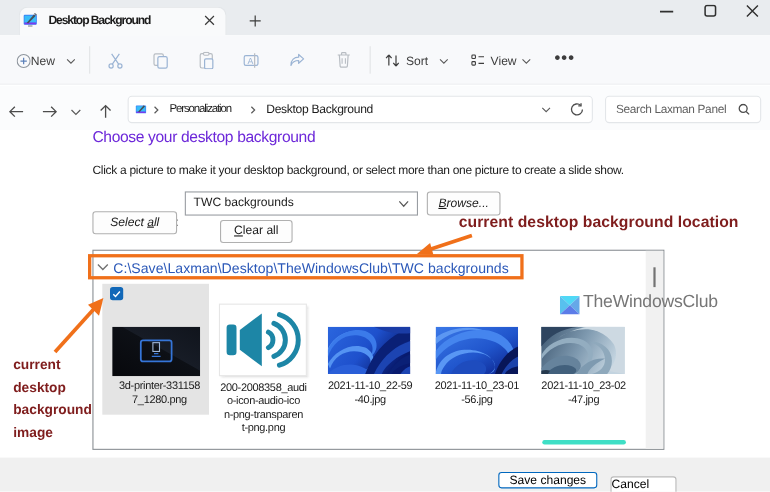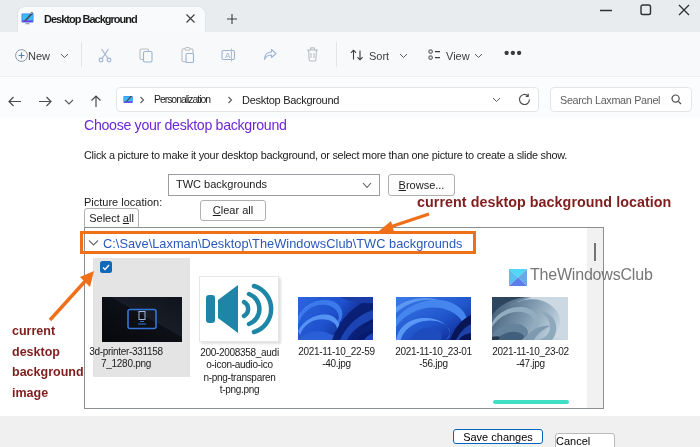--- a/index.html
+++ b/index.html
@@ -19,22 +19,22 @@
 #addrbox { left:116px; top:87px; width:423px; height:25px; background:#fff; border:1px solid #e3e6e9; border-radius:4px; }
 #searchbox { left:550px; top:87px; width:142px; height:25px; background:#fff; border:1px solid #e3e6e9; border-radius:4px; }
 .crumb { top:94px; font-size:11.3px; color:#1c1c1c; letter-spacing:-0.1px; }
 
 #heading { left:84px; top:117px; font-size:14.2px; letter-spacing:-0.32px; color:#6d28d9; }
 #para { left:84px; top:149px; font-size:10.9px; letter-spacing:-0.26px; color:#1b1b1b; }
 #piclabel { left:84px; top:178px; font-size:11px; color:#1b1b1b;margin-top:18px; }
 #combo { left:168px; top:174px; width:212px; height:22px; background:#fff; border:1px solid #999da2; }
 #combotext { left:176px; top:178px; font-size:11px; color:#1b1b1b; }
 .btn { background:#fdfdfd; border:1px solid #b0b0b0; border-radius:3px; font-size:11px; color:#1b1b1b; text-align:center; }
-#browse { left:388px; top:174px; width:67px; height:22px; line-height:20px; }
-#selall { left:84px; top:208px; width:55px; height:21px; line-height:19px; }
+#browse { left:388px; top:174px; width:67px; height:22px; line-height:20px;font-style:italic; }
+#selall { left:84px; top:192px; width:77px; height:21px; line-height:19px;font-style:italic; }
 #clrall { left:160px; top:200px; width:66px; height:21px; line-height:19px;margin-left:40px; }
 
 #listbox { left:84px; top:227px; width:520px; height:182px; background:#fff; border:1px solid #8a8f94; }
 #vtrack { left:587px; top:228px; width:16px; height:180px; background:#f1f1f1; }
 #vthumb { left:594px; top:243px; width:2px; height:18px; background:#737373; }
 #hthumb { left:493px; top:400px; width:76px; height:4px; background:#3fdfc6; border-radius:2px; }
 #orect { left:80px; top:231px; width:396px; height:23px; border:3px solid #f0701a; }
 #gpath { left:103px; top:235.5px; font-size:12.8px; letter-spacing:0.02px; color:#2b58b8; }
 #cell1 { left:93px; top:258px; width:97px; height:119px; background:#e4e4e4; }
 #chkbox { left:100px; top:261px; width:12px; height:12px; background:#1268b8; border-radius:2.5px; }
@@ -273,21 +273,21 @@
   <path d="M16 10 C30 0 48 0 60 8 C70 15 72 26 66 36 C78 26 76 8 60 2 C46 -3 28 2 16 10 Z" fill="#c8d8e2"></path>
   <path d="M30 0 C46 0 60 6 66 16 C70 24 68 34 60 40 L76 43 L76 0 Z" fill="#cdd9e2"></path>
   <path d="M44 14 C52 16 58 22 58 30 C58 36 54 41 46 43 L60 43 C66 36 66 24 58 18 C54 15 49 13 44 14 Z" fill="#8fa9bc"></path>
   <path d="M0 30 C8 18 22 12 34 16 C44 20 46 30 38 37 C50 32 50 18 38 12 C24 6 6 14 0 26 Z" fill="#93adc0"></path>
   <path d="M0 38 C8 28 20 24 30 28 C38 32 38 39 30 43 L12 43 C6 43 1 41 0 38 Z" fill="#66839c"></path>
   <path d="M4 43 C10 36 20 33 28 36 C33 38 33 41 29 43 Z" fill="#42607c"></path>
   <path d="M32 43 C38 33 48 28 58 29 C50 33 44 38 42 43 Z" fill="#7e9ab0"></path>
   <path d="M0 40 C3 39 6 39 8 40 L6 43 H0 Z" fill="#26394e"></path>
 </svg>
 
-<div class="abs cap" style="left:89px;top:346px;width:74px">3d-printer-331158<br>7_1280.png</div>
+<div class="abs cap" style="left:108px;top:346px;width:74px">3d-printer-331158<br>7_1280.png</div>
 <div class="abs cap" style="left:191px;top:347px;width:97px">200-2008358_audi<br>o-icon-audio-ico<br>n-png-transparen<br>t-png.png</div>
 <div class="abs cap" style="left:288px;top:346px;width:97px">2021-11-10_22-59<br>-40.jpg</div>
 <div class="abs cap" style="left:385px;top:346px;width:97px">2021-11-10_23-01<br>-56.jpg</div>
 <div class="abs cap" style="left:482px;top:346px;width:97px">2021-11-10_23-02<br>-47.jpg</div>
 
 <svg class="abs" style="left:509px;top:269px;z-index:5" width="18" height="17" viewBox="0 0 18 17">
   <path d="M0 0 H18 L9 8.5 Z" fill="#50d8f6"></path>
   <path d="M0 0 L9 8.5 L0 17 Z" fill="#58c0ee"></path>
   <path d="M18 0 L9 8.5 L18 17 Z" fill="#66a8e8"></path>
   <path d="M0 17 L9 8.5 L18 17 Z" fill="#5c7ce8"></path>

